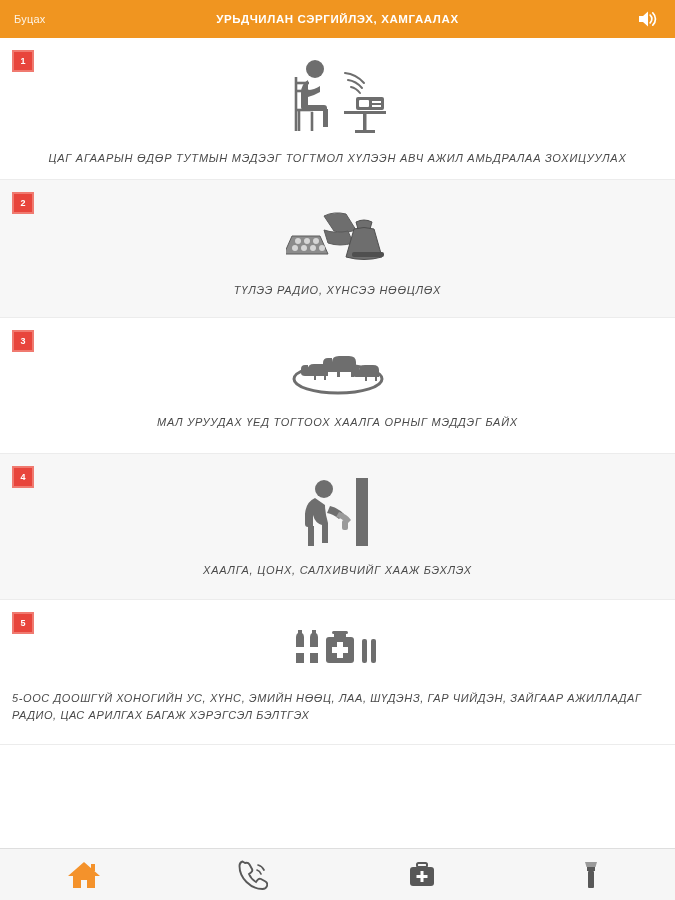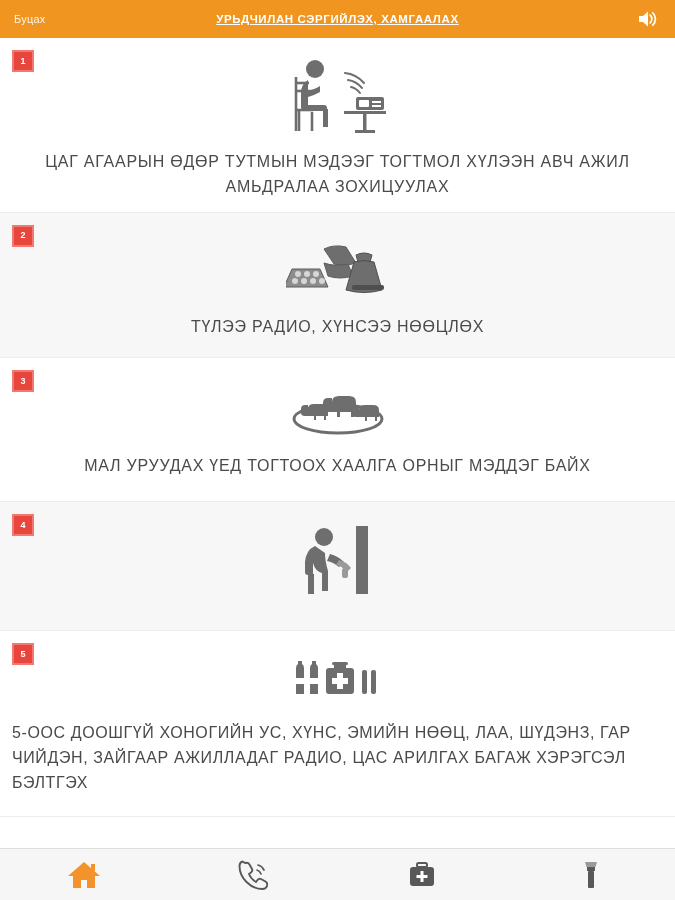--- a/index.html
+++ b/index.html
@@ -34,21 +34,20 @@
   }
   .header-title {
     position: absolute;
     left: 0; right: 0;
     text-align: center;
     color: #ffffff;
     font-size: 11.5px;
     font-weight: bold;
     letter-spacing: .6px;
     pointer-events: none;
-    text-decoration: underline;
   }
   .speaker-btn {
     margin-left: auto;
     z-index: 2;
     display: flex;
     align-items: center;
     justify-content: center;
     width: 26px; height: 26px;
   }
 
@@ -83,25 +82,26 @@
 
   .icon-wrap {
     display: flex;
     align-items: center;
     justify-content: center;
     min-height: 74px;
     margin: 2px 0 10px 0;
   }
   .row-label {
     text-align: center;
-    font-size: 16px;
+    font-size: 11px;
     color: #4a4a4a;
     letter-spacing: .75px;
     line-height: 1.55;
     padding: 0 16px;
+    font-style: italic;
   }
   .row-label.wide {
     text-align: left;
     padding: 0 12px;
     letter-spacing: .6px;
   }
 
   .r1 .icon-wrap { min-height: 86px; }
   .r2 { padding-top: 20px; padding-bottom: 18px; }
   .r2 .icon-wrap { min-height: 70px; }
@@ -251,20 +251,21 @@
             <path d="M23 22 q-9 4 -10 16 l0 10 q0 3 3 3 l5 0 0 -12 q2 8 9 10 l0 18 6 0 0 -20 q-3 -10 -3 -18 z"></path>
             <path d="M16 50 l0 20 6 0 0 -20 z"></path>
             <path d="M38 30 q8 2 14 8 l-5 5 q-6 -5 -12 -6 z"></path>
           </g>
           <g fill="#9a9a9a">
             <path d="M47 36 q8 2 12 8 l-4 4 q-5 -6 -11 -7 z"></path>
             <rect x="50" y="44" width="6" height="10" rx="2"></rect>
           </g>
         </svg>
       </div>
+      <div class="row-label">ХААЛГА, ЦОНХ, САЛХИВЧИЙГ ХААЖ БЭХЛЭХ</div>
     </div>
 
     <div class="row r5">
       <div class="badge">5</div>
       <div class="icon-wrap">
         <svg width="96" height="46" viewBox="0 0 96 46">
           <g fill="#6e6e6e">
             <path d="M6 10 q0 -3 2 -4 l0 -3 4 0 0 3 q2 1 2 4 l0 26 -8 0 z"></path>
             <rect x="5" y="20" width="10" height="6" fill="#ffffff"></rect>
             <path d="M20 10 q0 -3 2 -4 l0 -3 4 0 0 3 q2 1 2 4 l0 26 -8 0 z"></path>

